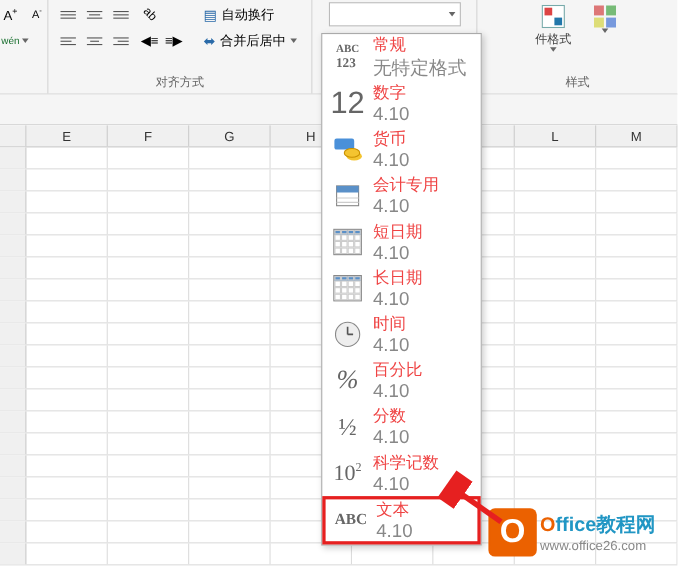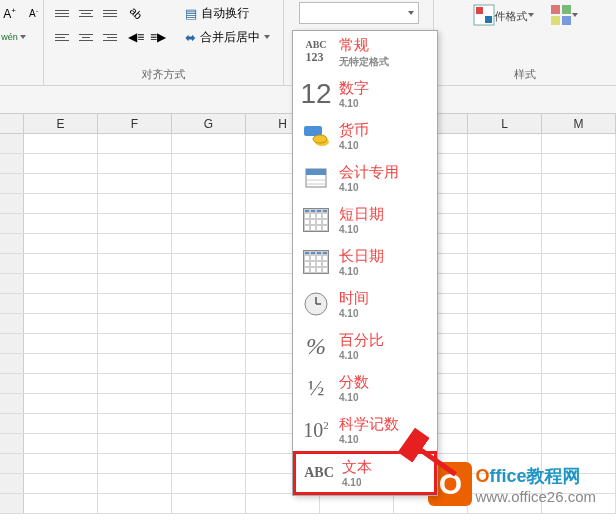--- a/index.html
+++ b/index.html
@@ -30,21 +30,21 @@
       font-size: 11px;
       color: #666;
       padding: 3px 0;
     }
     .icon-btn {
       width: 22px; height: 22px;
       display: flex; align-items: center; justify-content: center;
       cursor: pointer;
     }
     .big-btn {
-      display: flex; flex-direction: row; align-items: center;
+      display: flex; flex-direction: column; align-items: center;
       padding: 2px 6px;
       cursor: pointer;
       min-width: 40px;
     }
     .big-btn .blabel { font-size: 11px; color: #444; margin-top: 2px; }
     .align-grid { display: grid; grid-template-columns: repeat(3,22px); grid-template-rows: repeat(2,22px); gap: 2px; }
     .tiny-col { display: flex; flex-direction: column; gap: 2px; }
     .wrap-btn, .merge-btn {
       display: flex; align-items: center; gap: 4px; padding: 2px 6px;
       cursor: pointer; height: 22px;
@@ -106,21 +106,21 @@
       height: 44px;
     }
     .dd-icon {
       width: 34px; height: 34px;
       display: flex; align-items: center; justify-content: center;
       margin-right: 6px;
       color: #666;
     }
     .dd-text { display: flex; flex-direction: column; }
     .dd-title { color: #ef4444; font-size: 15px; }
-    .dd-sub { color: #888; font-size: 10px; font-weight: bold; }
+    .dd-sub { color: #888; font-size: 17px; }
     .arrow-red {
       position: absolute;
       top: 445px; left: 400px;
       z-index: 20;
       transform: rotate(35deg);
     }
     .watermark {
       position: absolute;
       right: 20px; bottom: 15px;
       display: flex; align-items: center;
@@ -133,21 +133,21 @@
       display: flex; align-items: center; justify-content: center;
       color: #fff;
       font-size: 30px;
       font-weight: bold;
       margin-right: 3px;
     }
     .wm-text { display: flex; flex-direction: column; justify-content: space-between; }
     .wm-top { font-size: 18px; font-weight: bold; }
     .wm-top .o1 { color: #eb6100; }
     .wm-top .rest { color: #2196c4; }
-    .wm-bot { font-size: 15px; color: #888; }
+    .wm-bot { font-size: 12px; color: #888; }
     .lines-icon { display: inline-block; width: 14px; }
     .lines-icon div { height: 1px; background: #555; margin: 2px 0; }
     .cal-icon { width: 26px; height: 24px; border: 1px solid #888; background: linear-gradient(#5a90c8 0 20%, #fff 20%); display: grid; grid-template-columns: repeat(4,1fr); grid-template-rows: 20% repeat(3,1fr); }
     .cal-icon div { border: 0.5px solid #ccc; }
   </style>
 </head>
 <body>
 
 <div class="ribbon">
   <div class="ribbon-group" style="width:44px">

